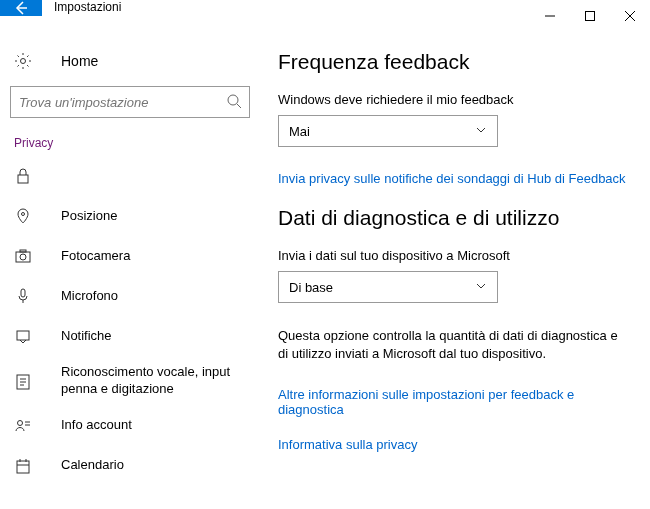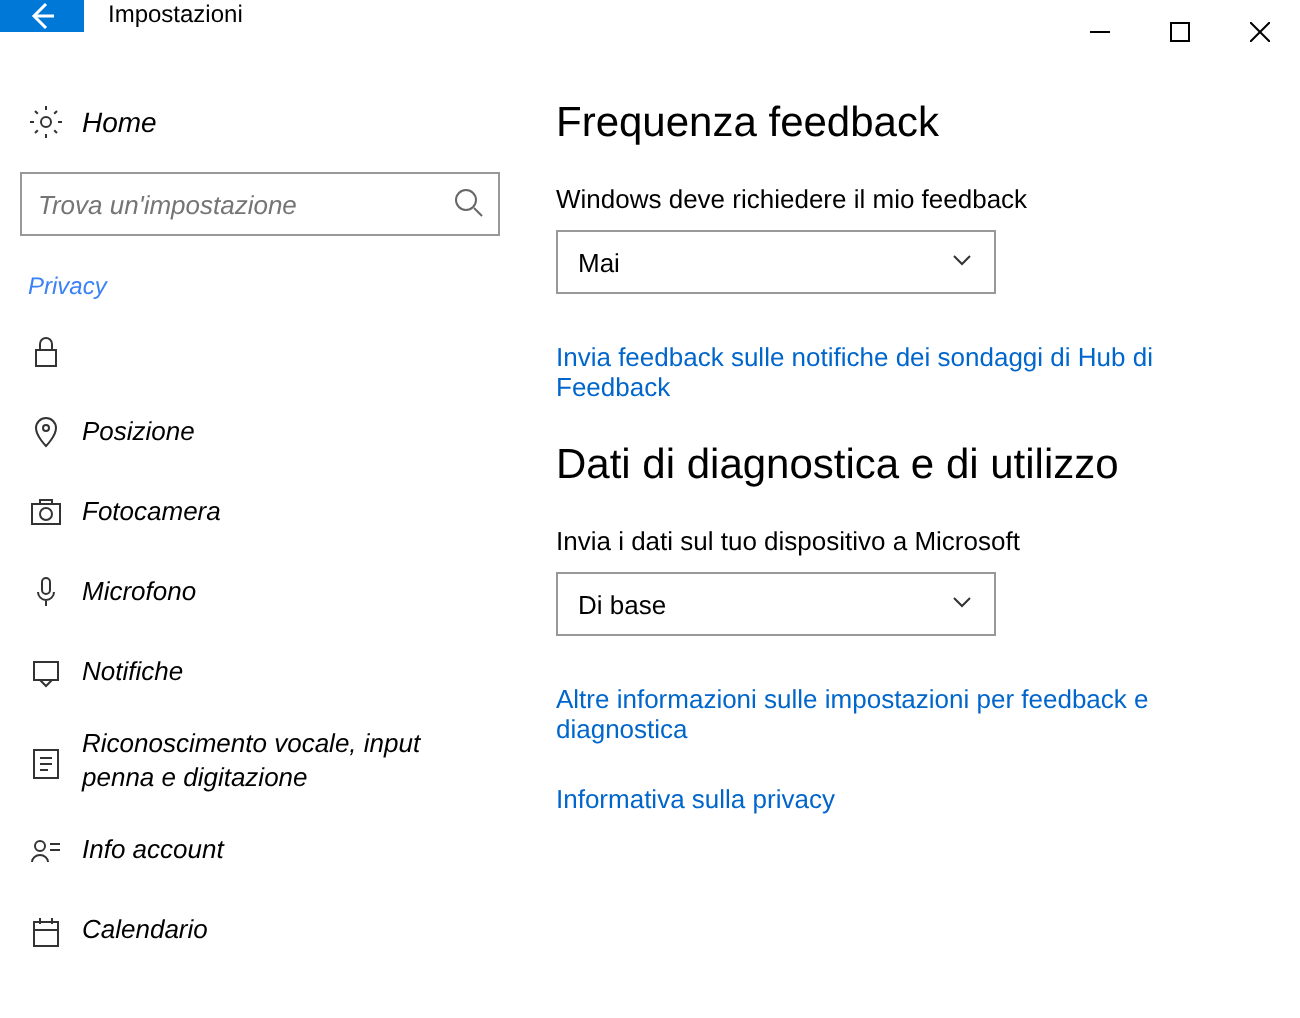--- a/index.html
+++ b/index.html
@@ -52,23 +52,22 @@
   .sidebar {
     width: 260px;
     padding-top: 12px;
     display: flex;
     flex-direction: column;
   }
   .home-row, .nav-item {
     display: flex;
     align-items: center;
     padding: 8px 16px 8px 14px;
-    gap: 9px;
-    font-size: 13px;
-    font-style: italic;
+    gap: 29px;
+    font-size: 13px;
   }
   .home-row { font-size: 14px; margin-bottom: 8px; }
   .icon-slot { width: 18px; height: 18px; display:flex; align-items:center; justify-content:center; color:#333; }
   .icon-slot svg { width: 18px; height: 18px; }
   .search-wrap { margin: 0 10px 10px 10px; position: relative; }
   .search {
     width: 100%;
     height: 32px;
     border: 1px solid #999;
     padding: 0 32px 0 8px;
@@ -77,23 +76,22 @@
     color: #3b82f6;
     outline: none;
   }
   .search-icon {
     position: absolute;
     right: 8px; top: 7px;
     color: #666;
   }
   .section-label {
     padding: 8px 14px 6px;
-    color: #3b82f6;
+    color: #701a75;
     font-size: 12px;
-    font-style: italic;
   }
   .nav-item { min-height: 40px; line-height: 1.3; }
   .nav-text { flex: 1; }
   .main {
     flex: 1;
     padding: 18px 18px 0 18px;
   }
   .h1 {
     font-size: 21px;
     font-weight: 400;
@@ -266,28 +264,29 @@
 
   <div class="main">
     <div class="h1">Frequenza feedback</div>
     <div class="label">Windows deve richiedere il mio feedback</div>
     <div class="select">
       <span>Mai</span>
       <span class="chev"><svg width="12" height="12" viewBox="0 0 12 12">
             <path d="M2 4l4 4 4-4" stroke="#333" fill="none"></path>
           </svg></span>
     </div>
-    <a class="link">Invia feedback sulle notifiche dei sondaggi di Hub di Feedback</a>
+    <a class="link">Invia privacy sulle notifiche dei sondaggi di Hub di Feedback</a>
 
     <div class="section2">
       <div class="h1">Dati di diagnostica e di utilizzo</div>
       <div class="label">Invia i dati sul tuo dispositivo a Microsoft</div>
       <div class="select">
         <span>Di base</span>
         <span class="chev"><svg width="12" height="12" viewBox="0 0 12 12">
               <path d="M2 4l4 4 4-4" stroke="#333" fill="none"></path>
             </svg></span>
       </div>
+      <div class="desc">Questa opzione controlla la quantità di dati di diagnostica e di utilizzo inviati a Microsoft dal tuo dispositivo.</div>
       <a class="link">Altre informazioni sulle impostazioni per feedback e diagnostica</a>
       <a class="link">Informativa sulla privacy</a>
     </div>
   </div>
 </div>
 
 </body></html>

